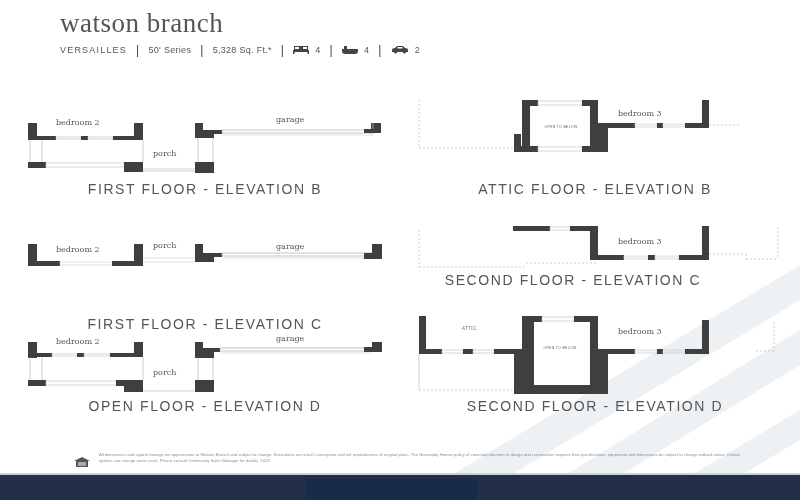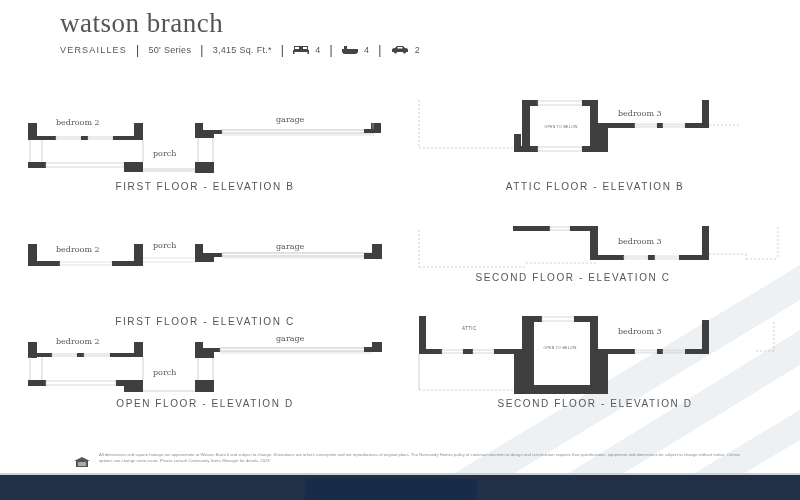--- a/index.html
+++ b/index.html
@@ -11,21 +11,21 @@
     .header { position: absolute; left: 60px; top: 8px; z-index: 2; }
     .title { font-family: Liberation Serif, serif; font-size: 27px; color: #555555; letter-spacing: 0.5px; font-weight: normal; }
     .specs { margin-top: 4px; display: flex; align-items: center; font-size: 9px; color: #555; letter-spacing: 0.3px; }
     .specs .sep { margin: 0 9px; color: #444; font-size: 12px; }
     .specs .spec-model { letter-spacing: 1.2px; }
     .specs .icon { display: inline-block; margin-right: 6px; vertical-align: middle; }
     .specs .num { font-size: 9px; }
 
     .plan { position: absolute; z-index: 1; }
     .plan svg { display: block; }
-    .caption { position: absolute; z-index: 2; font-size: 10px; letter-spacing: 1.6px; color: #555; text-align: center; width: 300px; }
+    .caption { position: absolute; z-index: 2; font-size: 14px; letter-spacing: 1.6px; color: #555; text-align: center; width: 300px; }
 
     .footer-note { position: absolute; left: 73px; top: 452px; width: 670px; z-index: 2; display: flex; align-items: flex-start; gap: 8px; }
     .footer-note .eho { margin-top: 1px; }
     .footer-note .text { font-size: 4.2px; line-height: 6px; color: #8a8f95; }
 
     .bottom-bar { position: absolute; left: 0; top: 473px; width: 800px; height: 27px; background: #222f47; z-index: 3; border-top: 2px solid #c9d2da; }
     .bottom-bar .center-btn { position: absolute; left: 305px; top: 4px; width: 172px; height: 23px; background: #172c49; }
   </style>
 </head>
 <body>
@@ -36,21 +36,21 @@
   <polygon points="800,410 800,440 700,500 650,500" fill="#edf1f4"></polygon>
 </svg>
 
 <div class="header">
   <div class="title">watson branch</div>
   <div class="specs">
     <span class="spec-model">VERSAILLES</span>
     <span class="sep">|</span>
     <span>50' Series</span>
     <span class="sep">|</span>
-    <span>3,415 Sq. Ft.*</span>
+    <span>5,328 Sq. Ft.*</span>
     <span class="sep">|</span>
     <span class="icon">
       <svg width="16" height="9" viewBox="0 0 16 9">
           <rect x="1" y="1" width="14" height="4" fill="#444"></rect>
           <rect x="2" y="2" width="4" height="2" fill="#fff"></rect>
           <rect x="10" y="2" width="4" height="2" fill="#fff"></rect>
           <rect x="0" y="5" width="16" height="2" fill="#444"></rect>
           <rect x="0" y="7" width="1.5" height="2" fill="#444"></rect>
           <rect x="14.5" y="7" width="1.5" height="2" fill="#444"></rect>
         </svg>

